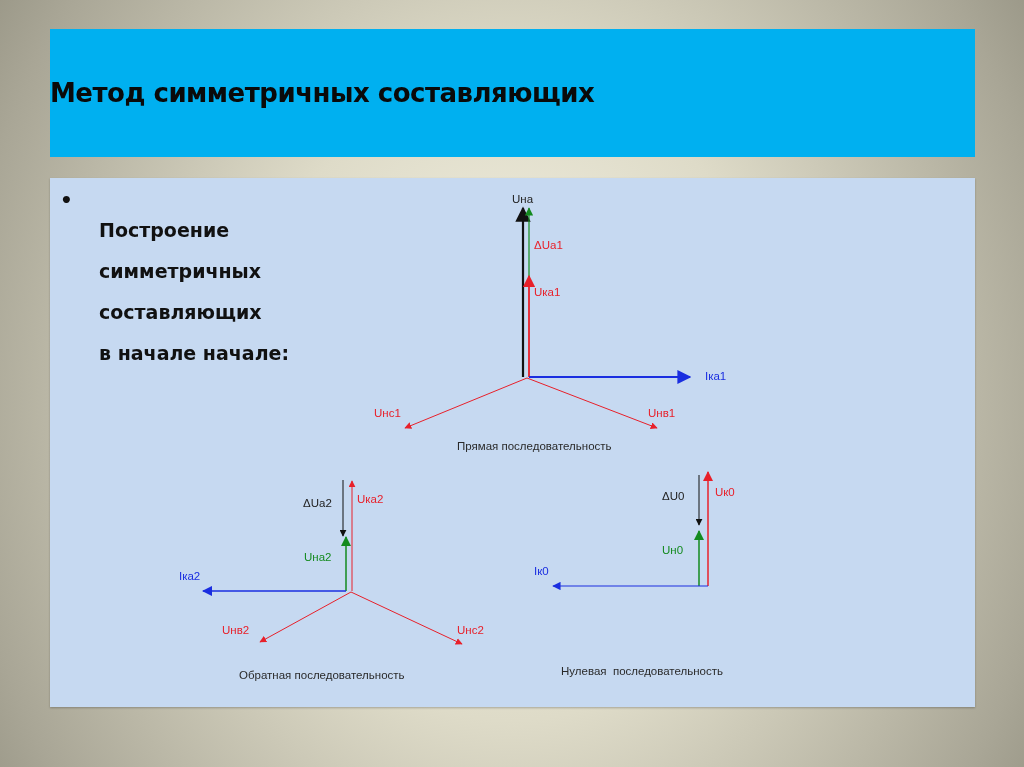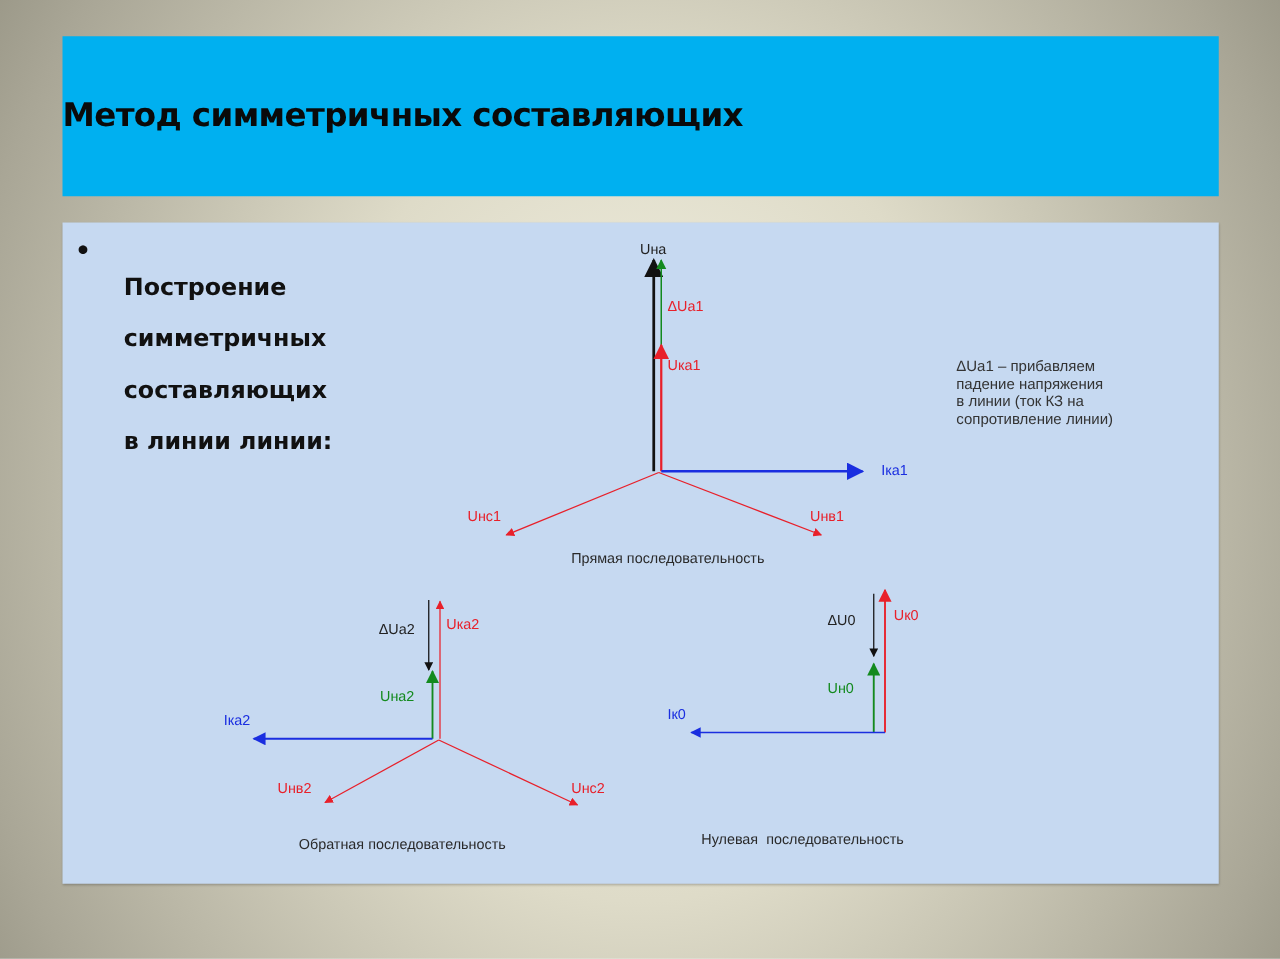--- a/index.html
+++ b/index.html
@@ -48,30 +48,24 @@
 </div>
 
 <div class="content-panel">
 
   <div class="bullet-block">
     <span class="bullet-dot">•</span>
     <div class="bullet-lines">
       <div>Построение</div>
       <div>симметричных</div>
       <div>составляющих</div>
-      <div>в линии линии:</div>
+      <div>в начале начале:</div>
     </div>
   </div>
 
-  <div class="note">
-    <div>ΔUa1 – прибавляем</div>
-    <div>падение напряжения</div>
-    <div>в линии (ток КЗ на</div>
-    <div>сопротивление линии)</div>
-  </div>
 
   <svg class="diagram" width="925" height="529" viewBox="0 0 925 529">
     <defs>
       <marker id="ar-red" viewBox="0 0 10 10" refX="9" refY="5" markerWidth="7" markerHeight="7" orient="auto-start-reverse">
           <path d="M0,0 L10,5 L0,10 z" fill="#e8202a"></path>
         </marker>
       <marker id="ar-blue" viewBox="0 0 10 10" refX="9" refY="5" markerWidth="7" markerHeight="7" orient="auto-start-reverse">
           <path d="M0,0 L10,5 L0,10 z" fill="#1a2ee0"></path>
         </marker>
       <marker id="ar-green" viewBox="0 0 10 10" refX="9" refY="5" markerWidth="7" markerHeight="7" orient="auto-start-reverse">

